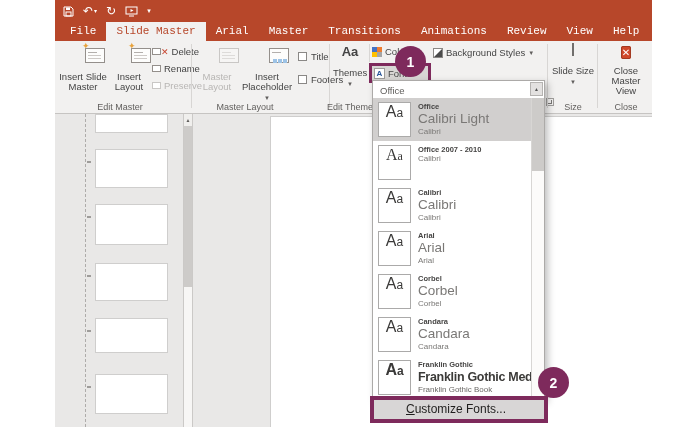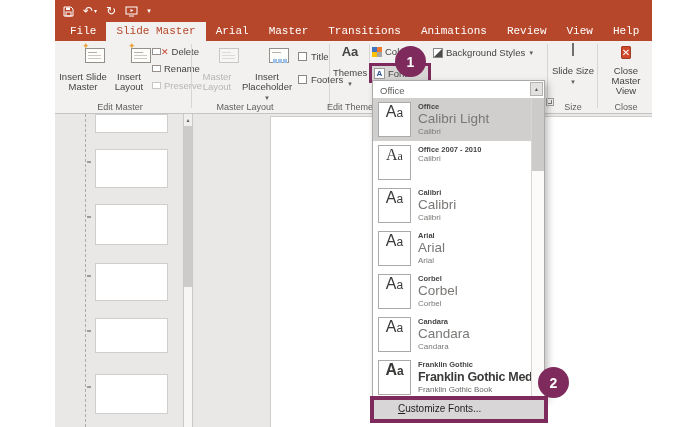--- a/index.html
+++ b/index.html
@@ -82,21 +82,21 @@
   .fdabox .A{font-size:16px;} .fdabox .a{font-size:12px;}
   .fdtext{position:absolute;left:45px;top:4px;right:2px;}
   .fdname{font-size:7.5px;font-weight:bold;color:#464544;line-height:9px;}
   .fdheading{font-size:13.5px;color:#7a7876;line-height:16px;white-space:nowrap;}
   .fdbody{font-size:8px;color:#7a7876;line-height:10px;}
   .st-serif .fdheading,.st-serif .fdabox{font-family:"Liberation Serif","DejaVu Serif",serif;}
   .st-franklin .fdheading{font-weight:bold;color:#3c3b39;letter-spacing:-0.3px;font-size:12.5px;}
   .st-franklin .fdbody{color:#6b6966;}
   .st-franklin .fdabox{font-weight:bold;}
 
-  .customrow{position:absolute;left:370px;top:396px;width:178px;height:27px;border:4px solid #7e2a5c;background:#d8d6d6;box-sizing:border-box;z-index:45;font-size:10px;color:#201f1e;line-height:18px;padding-left:24px;}
+  .customrow{position:absolute;left:370px;top:396px;width:178px;height:27px;border:4px solid #7e2a5c;background:#d8d6d6;box-sizing:border-box;z-index:45;font-size:12px;color:#201f1e;line-height:18px;padding-left:32px;}
   .callout{position:absolute;width:31px;height:31px;border-radius:50%;background:#7e2a5c;color:#fff;font-size:14px;font-weight:bold;display:flex;align-items:center;justify-content:center;z-index:60;}
   #callout1{left:395px;top:46px;}
   #callout2{left:538px;top:367px;}
 </style>
 </head>
 <body>
 
 <div class="page">
   <div class="app">
 

